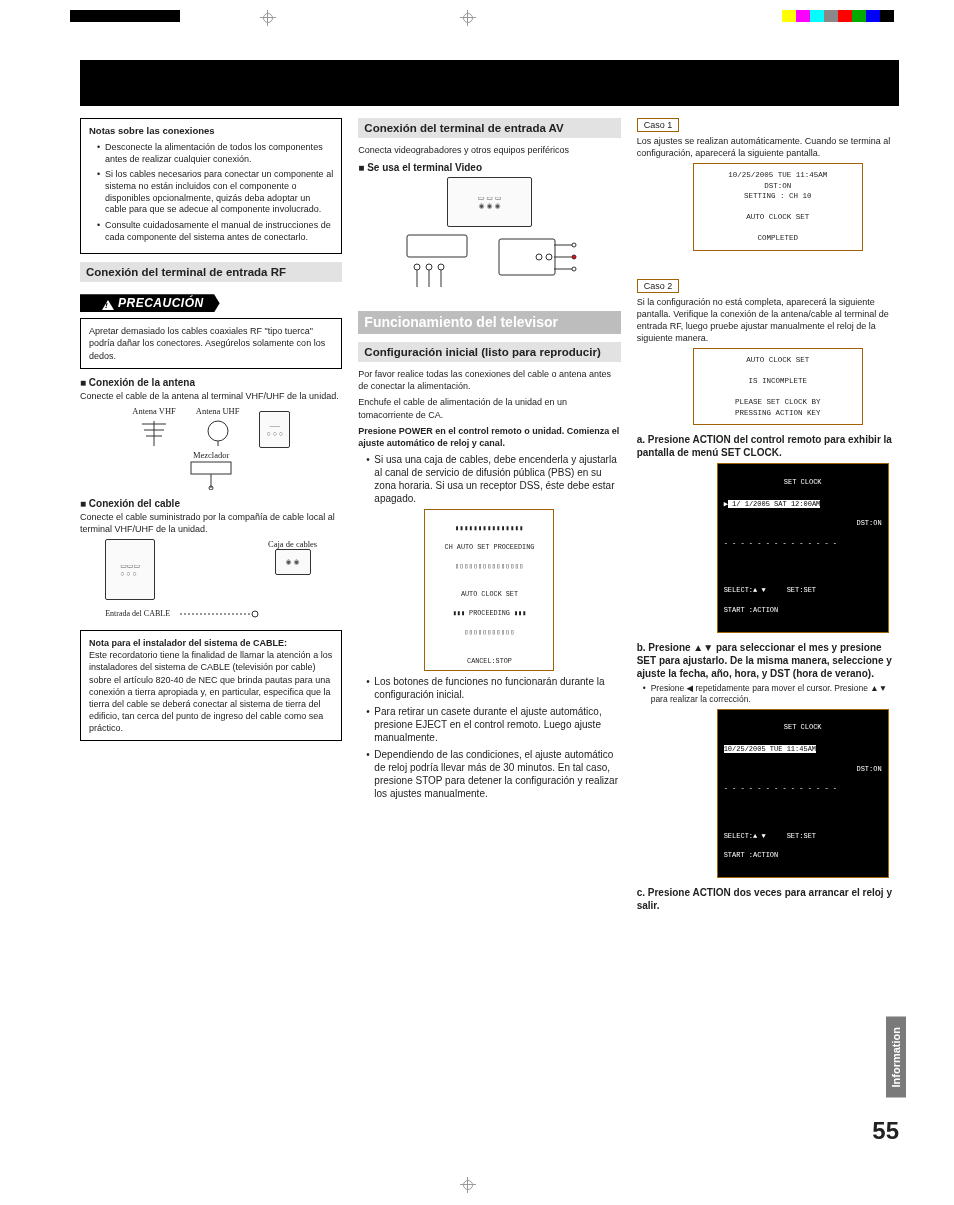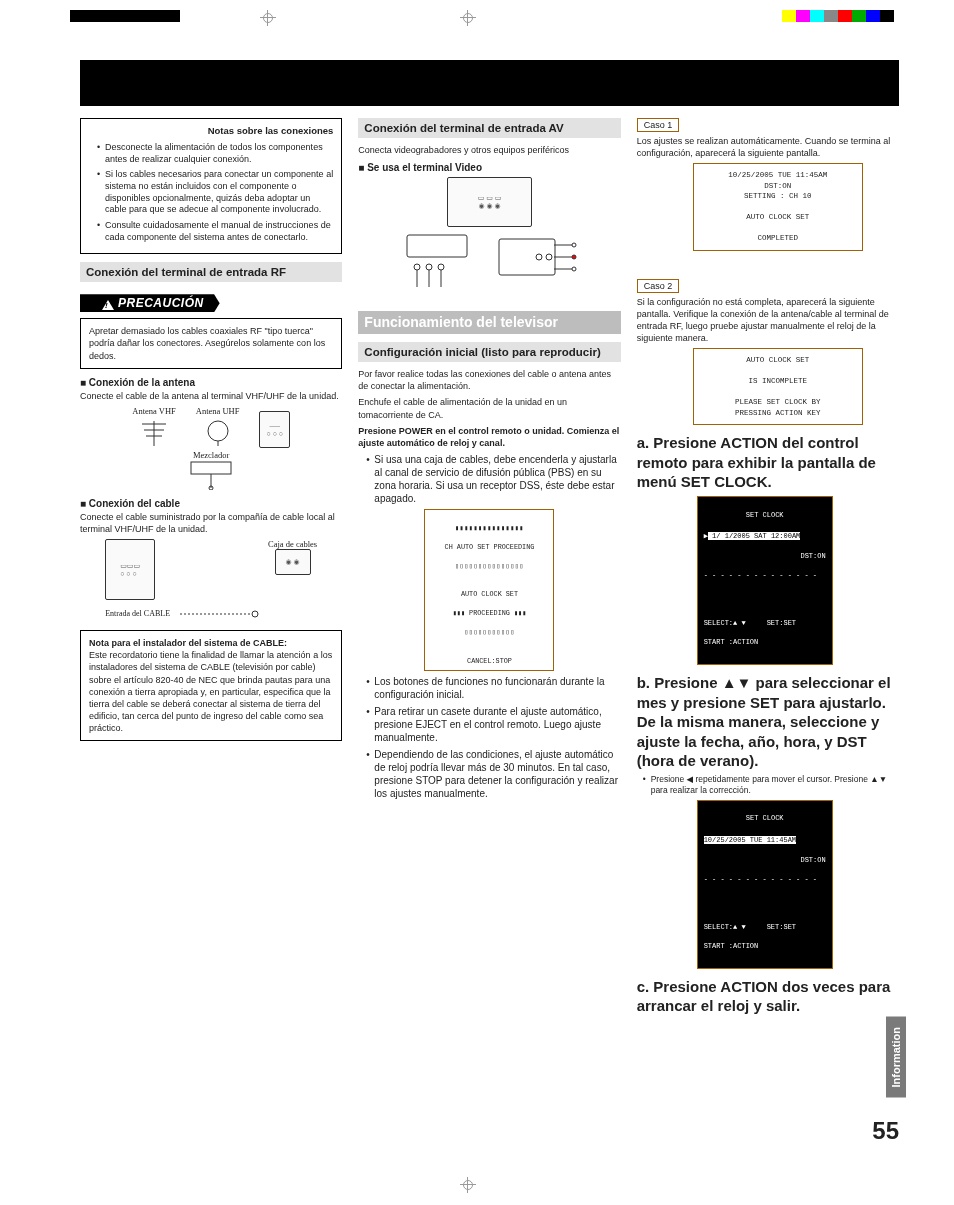--- a/index.html
+++ b/index.html
@@ -58,21 +58,21 @@
   }
   h3.sub {
     background:#e2e2e2; color:#222;
     font-size:11.5px; font-weight:bold;
     padding:4px 6px; margin:8px 0 6px 0;
   }
   .boxed {
     border:1px solid #000; padding:6px 8px; margin-bottom:8px;
     font-size:9px; line-height:1.35;
   }
-  .boxed-title { font-weight:bold; margin-bottom:4px; font-size:9.5px;text-align:right; }
+  .boxed-title { font-weight:bold; margin-bottom:4px; font-size:9.5px; }
   ul.bul { list-style:none; padding-left:8px; }
   ul.bul li { position:relative; padding-left:8px; margin-bottom:4px; line-height:1.3; }
   ul.bul li::before { content:"•"; position:absolute; left:0; }
   ul.bul.sm li { font-size:10px; }
 
   .precaucion {
     display:inline-flex; align-items:flex-end;
     background:#000; padding:2px 16px 2px 22px;
     margin:6px 0;
     clip-path: polygon(0 0, 96% 0, 100% 50%, 96% 100%, 0 100%);
@@ -112,32 +112,32 @@
     font-size:7.5px;
     line-height:1.4;
     text-align:center;
     margin:4px 0 8px 40px;
     width:170px;
     white-space:pre-line;
   }
   .screenbox.bw {
     background:#000; color:#fff; text-align:left;
     padding:4px 6px 6px 6px; font-size:7px;
-    margin-left:60px; width:136px;
+    margin-left:80px; width:172px;
   }
   .screenbox.bw .title { text-align:center; margin-bottom:2px; }
   .screenbox.bw .row { white-space:pre; }
   .screenbox.bw .inv { background:#fff; color:#000; }
 
   .caselabel {
     display:inline-block; border:1px solid #a16207;
     padding:1px 6px; font-size:9px; margin-bottom:3px;
   }
 
-  .steptxt { font-size:15px; font-weight:bold; line-height:1.3; margin:4px 0 3px 0; }
+  .steptxt { font-size:10px; font-weight:bold; line-height:1.3; margin:4px 0 3px 0; }
   .sub-bul { font-size:8.5px; line-height:1.3; padding-left:14px; position:relative; margin-bottom:2px;}
   .sub-bul::before { content:"•"; position:absolute; left:6px;}
 
   .info-tab {
     position:absolute; right:48px; bottom:108px;
     background:#7a7a7a; color:#fff;
     writing-mode: vertical-rl; transform:rotate(180deg);
     font-weight:bold; font-size:11px;
     padding:10px 4px;
   }

